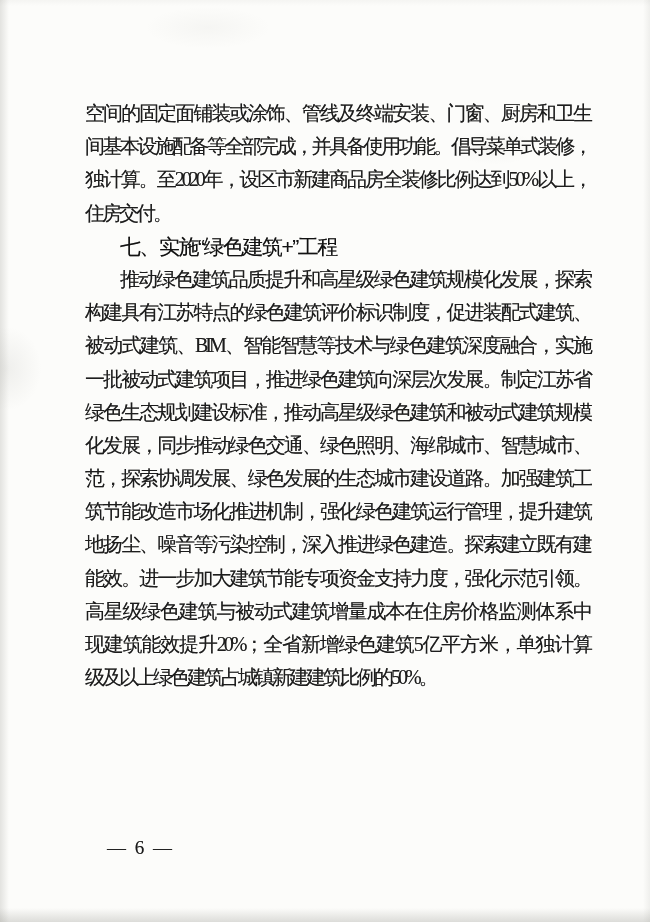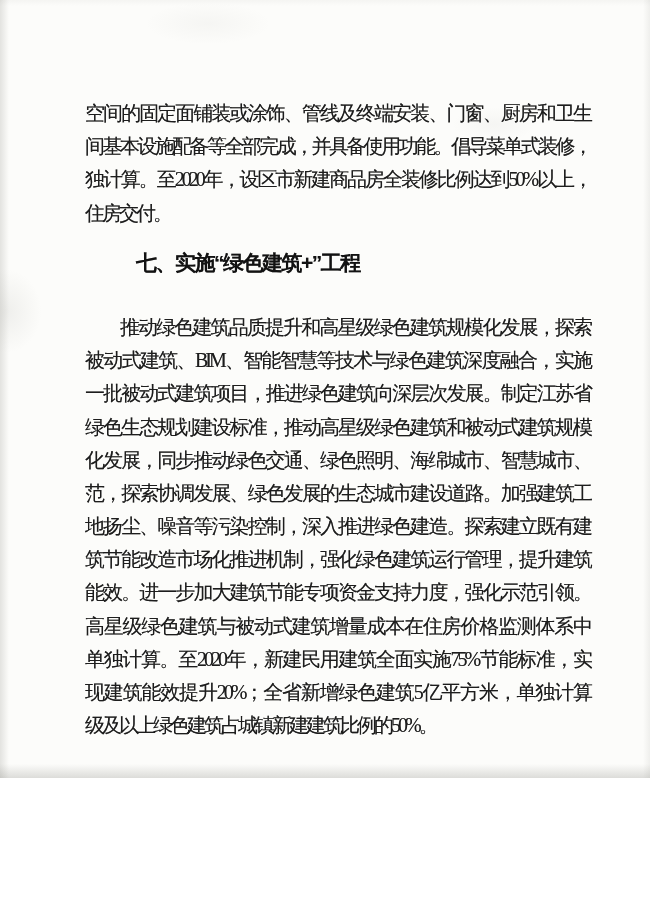--- a/index.html
+++ b/index.html
@@ -3,21 +3,21 @@
 <meta charset="utf-8">
 <style>
   html, body {
     margin: 0;
     padding: 0;
     background: #ffffff;
   }
   .page {
     position: relative;
     width: 650px;
-    height: 778px;
+    height: 922px;
     overflow: hidden;
     background:
       radial-gradient(ellipse 90px 30px at 32% 3%, rgba(120,120,112,0.05), transparent 70%),
       radial-gradient(ellipse 60px 25px at 76% 16%, rgba(120,120,112,0.05), transparent 70%),
       radial-gradient(ellipse 50px 60px at 1% 40%, rgba(120,120,112,0.10), transparent 70%),
       linear-gradient(to right, rgba(125,125,118,0.20) 0px, rgba(125,125,118,0) 9px),
       linear-gradient(to top, rgba(125,125,118,0.25) 0px, rgba(125,125,118,0) 14px),
       linear-gradient(to left, rgba(125,125,118,0.10) 0px, rgba(125,125,118,0) 7px),
       linear-gradient(to bottom, rgba(125,125,118,0.06) 0px, rgba(125,125,118,0) 6px),
       #fcfcfa;
@@ -39,29 +39,28 @@
     text-align-last: justify;
     white-space: nowrap;
     text-shadow: 0 0 0.5px rgba(20,20,20,0.55);
   }
   .line.end {
     text-align: left;
     text-align-last: left;
   }
   .indent {
     padding-left: 35px;
-    margin-top: 32px;
   }
   .heading {
-    margin: 16px;
+    margin: 0;
     height: 33.2px;
     line-height: 33.2px;
     padding-left: 35px;
     font-family: "Liberation Sans", "DejaVu Sans", sans-serif;
-    font-weight: 700;
+    font-weight: 400;
     font-size: 21px;
     letter-spacing: -1.5px;
     color: #121212;
     white-space: nowrap;
     text-shadow: 0 0 0.5px rgba(10,10,10,0.5);
   }
   .page-number {
     position: absolute;
     left: 107px;
     top: 837px;
@@ -79,29 +78,29 @@
   <div class="content">
 
     <div class="line">空间的固定面铺装或涂饰、管线及终端安装、门窗、厨房和卫生</div>
     <div class="line">间基本设施配备等全部完成，并具备使用功能。倡导菜单式装修，</div>
     <div class="line">独计算。至2020年，设区市新建商品房全装修比例达到50%以上，</div>
     <div class="line end">住房交付。</div>
 
     <h2 class="heading">七、实施“绿色建筑+”工程</h2>
 
     <div class="line indent">推动绿色建筑品质提升和高星级绿色建筑规模化发展，探索</div>
+    <div class="line">构建具有江苏特点的绿色建筑评价标识制度，促进装配式建筑、</div>
     <div class="line">被动式建筑、BIM、智能智慧等技术与绿色建筑深度融合，实施</div>
     <div class="line">一批被动式建筑项目，推进绿色建筑向深层次发展。制定江苏省</div>
     <div class="line">绿色生态规划建设标准，推动高星级绿色建筑和被动式建筑规模</div>
     <div class="line">化发展，同步推动绿色交通、绿色照明、海绵城市、智慧城市、</div>
     <div class="line">范，探索协调发展、绿色发展的生态城市建设道路。加强建筑工</div>
+    <div class="line">筑节能改造市场化推进机制，强化绿色建筑运行管理，提升建筑</div>
     <div class="line">地扬尘、噪音等污染控制，深入推进绿色建造。探索建立既有建</div>
-    <div class="line">筑节能改造市场化推进机制，强化绿色建筑运行管理，提升建筑</div>
     <div class="line">能效。进一步加大建筑节能专项资金支持力度，强化示范引领。</div>
     <div class="line">高星级绿色建筑与被动式建筑增量成本在住房价格监测体系中</div>
-    <div class="line">单独计算。至2020年，新建民用建筑全面实施75%节能标准，实</div>
     <div class="line">现建筑能效提升20%；全省新增绿色建筑5亿平方米，单独计算</div>
     <div class="line end">级及以上绿色建筑占城镇新建建筑比例的50%。</div>
 
   </div>
 
   <div class="page-number">— 6 —</div>
 </div>
 
 </body></html>

